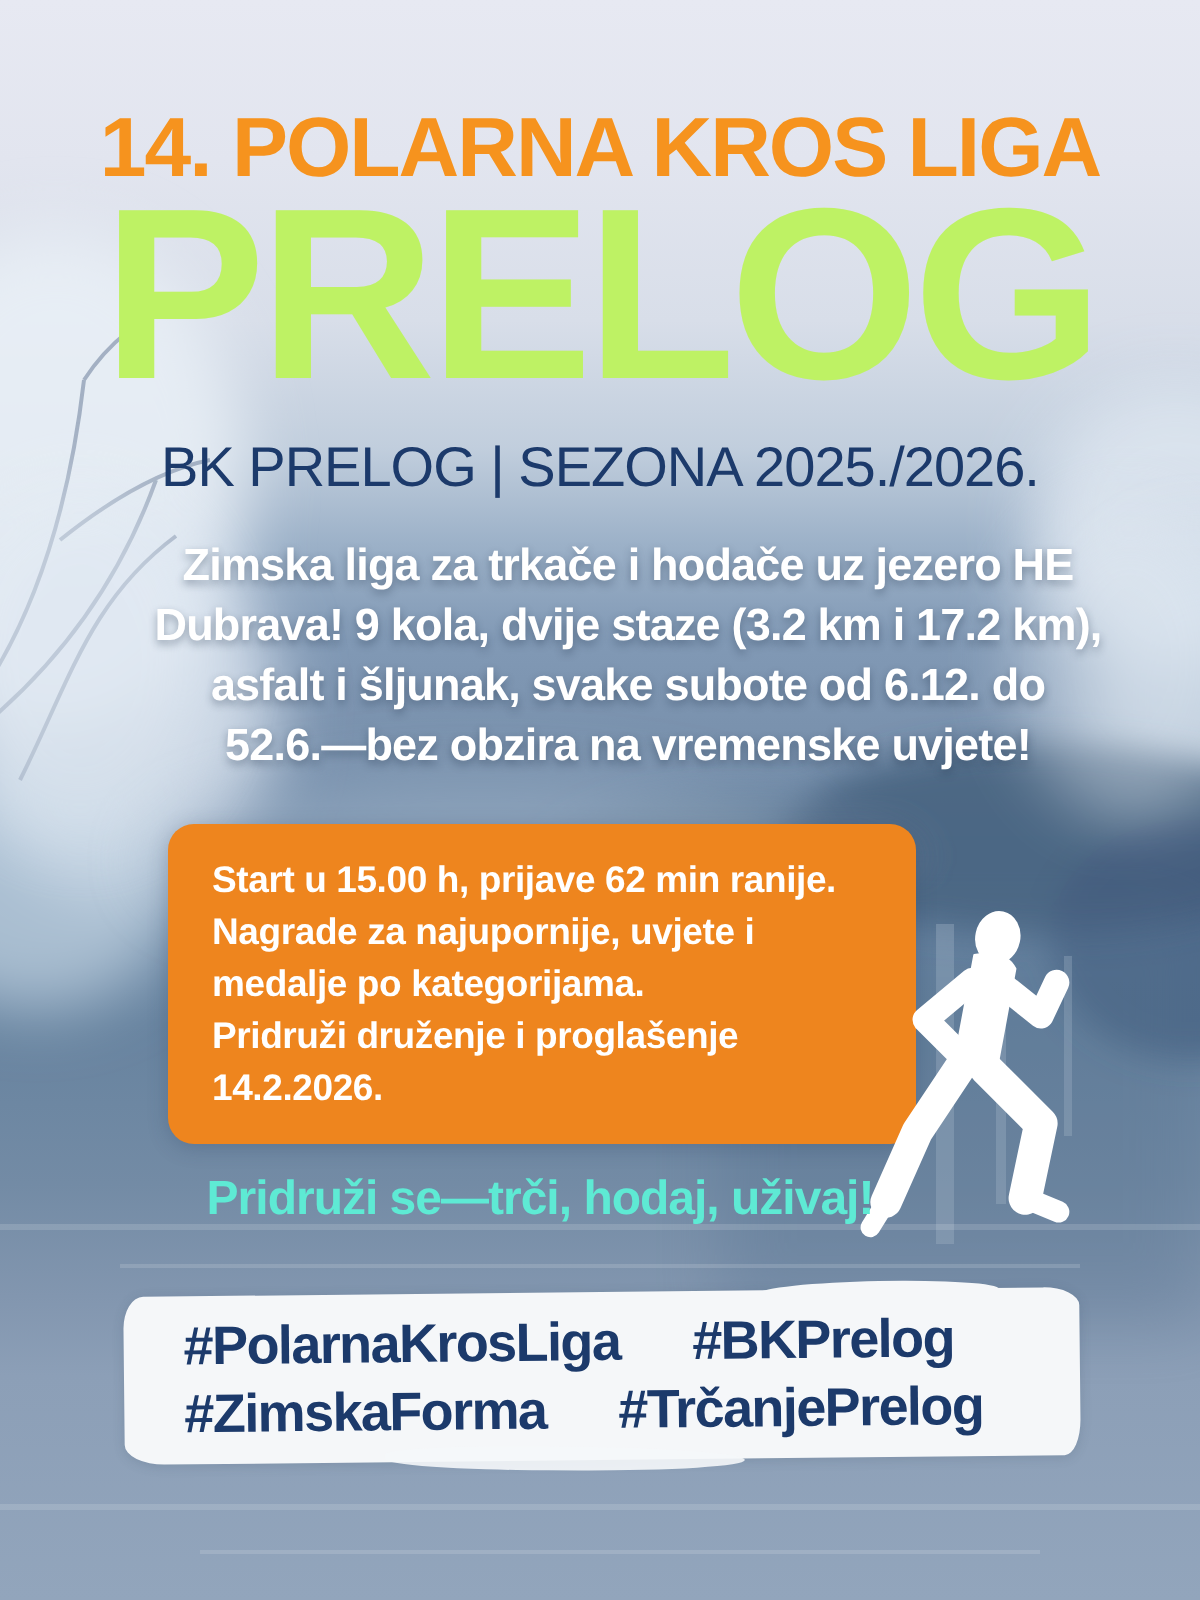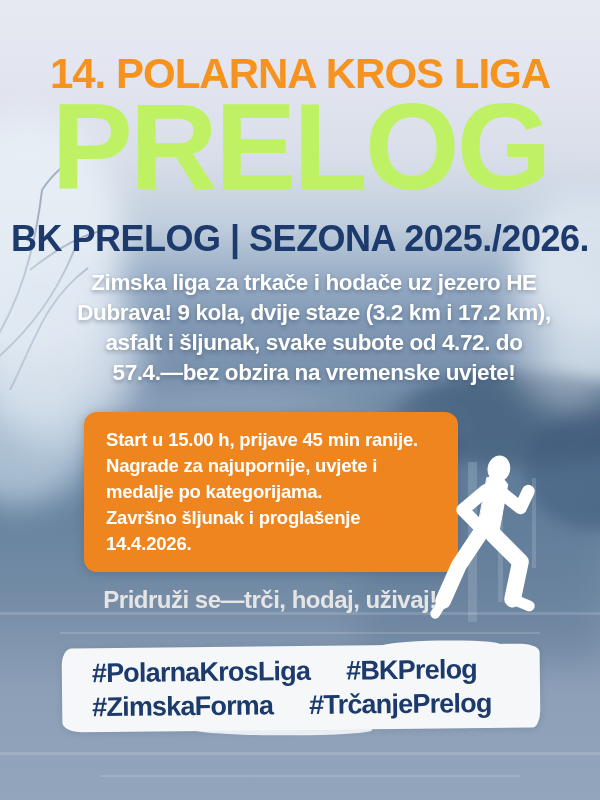--- a/index.html
+++ b/index.html
@@ -28,21 +28,21 @@
   .title-line2 {
     position: absolute; top: 86px; left: 0; width: 600px;
     text-align: center; line-height: 1;
     font-size: 122px; font-weight: bold; letter-spacing: -3px;
     color: #bef264; white-space: nowrap;
   }
 
   .subtitle {
     position: absolute; top: 218px; left: 0; width: 600px;
     text-align: center;
-    font-size: 36px; font-weight: bold; letter-spacing: -0.5px;
+    font-size: 28px; font-weight: normal; letter-spacing: -0.5px;
     color: #1C3A6B; white-space: nowrap;
   }
 
   .intro {
     position: absolute; top: 268px; left: 0; width: 600px;
     text-align: center;
   }
   .intro-line {
     font-size: 22.5px; font-weight: bold; letter-spacing: -0.4px;
     line-height: 30px; color: #FFFFFF; white-space: nowrap;
@@ -62,21 +62,21 @@
   }
 
   .runner-svg {
     position: absolute; left: 430px; top: 454px; width: 128px; height: 196px;
   }
 
   .cta {
     position: absolute; top: 586px; left: 0; width: 540px;
     text-align: center;
     font-size: 24px; font-weight: bold; letter-spacing: -0.5px;
-    color: #e5e5e5; white-space: nowrap;
+    color: #5eead4; white-space: nowrap;
   }
 
   .hash-band {
     position: absolute; left: 62px; top: 646px; width: 478px; height: 84px;
     background: #F5F7F9;
     border-radius: 10px 18px 8px 20px / 16px 9px 18px 10px;
     transform: rotate(-0.6deg);
     box-shadow: 0 1px 6px rgba(50, 70, 95, 0.18);
   }
   .hash-band::before {
@@ -178,30 +178,30 @@
 
     <h1 class="title-line1">14. POLARNA KROS LIGA</h1>
 
     <div class="title-line2">PRELOG</div>
 
     <div class="subtitle">BK PRELOG | SEZONA 2025./2026.</div>
 
     <div class="intro">
       <div class="intro-line">Zimska liga za trkače i hodače uz jezero HE</div>
       <div class="intro-line">Dubrava! 9 kola, dvije staze (3.2 km i 17.2 km),</div>
-      <div class="intro-line">asfalt i šljunak, svake subote od 4.72. do</div>
-      <div class="intro-line">57.4.—bez obzira na vremenske uvjete!</div>
+      <div class="intro-line">asfalt i šljunak, svake subote od 6.12. do</div>
+      <div class="intro-line">52.6.—bez obzira na vremenske uvjete!</div>
     </div>
 
     <div class="info-box">
-      <div class="info-line">Start u 15.00 h, prijave 45 min ranije.</div>
+      <div class="info-line">Start u 15.00 h, prijave 62 min ranije.</div>
       <div class="info-line">Nagrade za najupornije, uvjete i</div>
       <div class="info-line">medalje po kategorijama.</div>
-      <div class="info-line">Završno šljunak i proglašenje</div>
-      <div class="info-line">14.4.2026.</div>
+      <div class="info-line">Pridruži druženje i proglašenje</div>
+      <div class="info-line">14.2.2026.</div>
     </div>
 
     <svg class="runner-svg" viewBox="0 0 130 200" aria-hidden="true">
       <g fill="#FFFFFF" stroke="#FFFFFF" stroke-linecap="round" stroke-linejoin="round">
         <ellipse cx="70" cy="15" rx="11" ry="13" transform="rotate(12 70 15)"></ellipse>
         <path d="M58 24 Q74 21 79 31 L69 85 Q55 81 49 72 Z"></path>
         <path d="M67 35 L92 55 L100 38" fill="none" stroke-width="13"></path>
         <path d="M57 37 L33 57 L49 73" fill="none" stroke-width="13"></path>
         <path d="M64 82 L92 110 L84 148" fill="none" stroke-width="17"></path>
         <path d="M84 148 L101 155" fill="none" stroke-width="11"></path>

